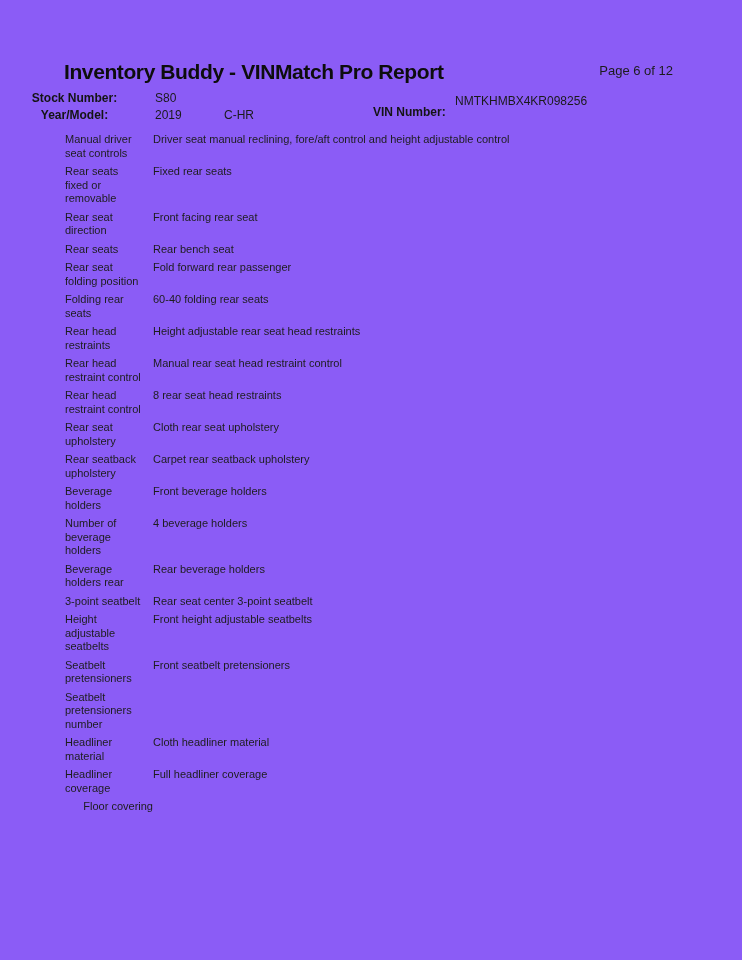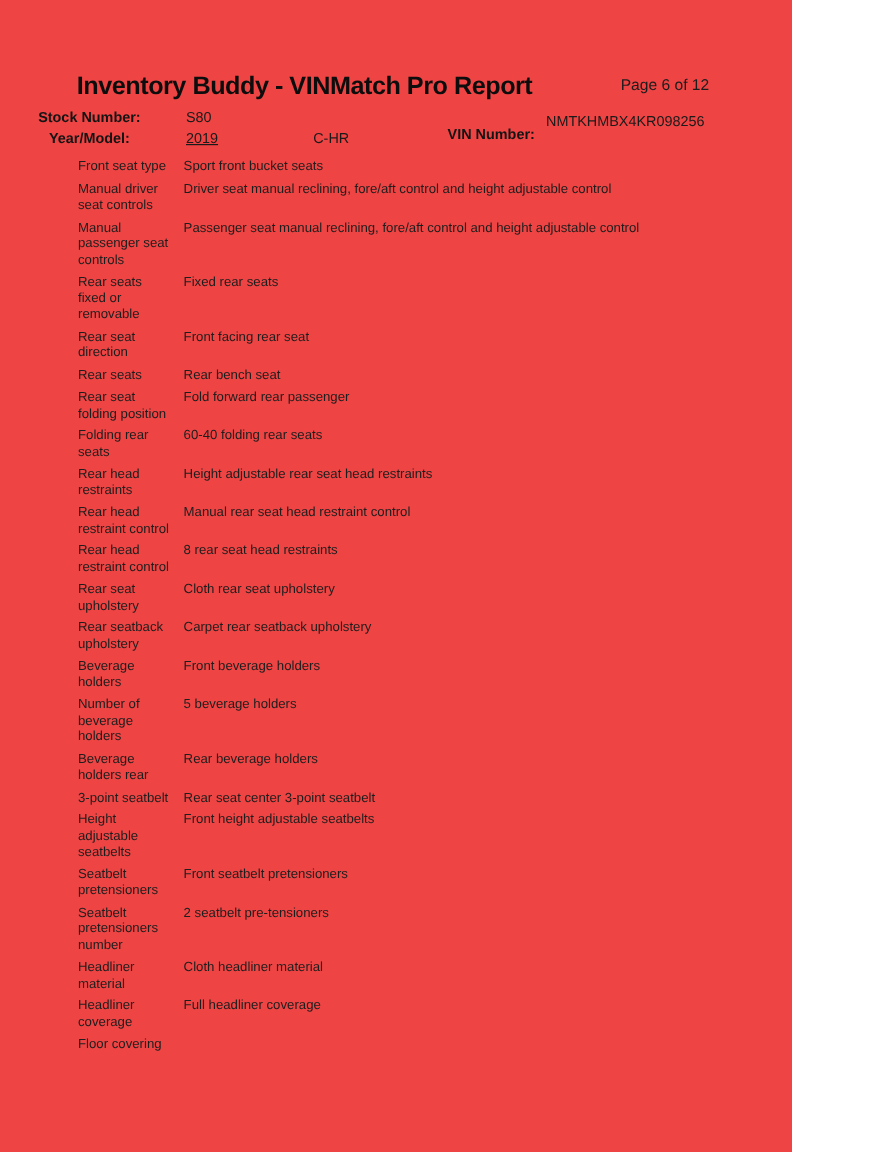--- a/index.html
+++ b/index.html
@@ -2,23 +2,23 @@
 <html><head>
 <meta charset="utf-8">
 <style>
   html, body {
     margin: 0;
     padding: 0;
     background: #ffffff;
   }
   .page {
     position: relative;
-    width: 660px;
+    width: 742px;
     height: 960px;
-    background: #ef4444;
+    background: #8b5cf6;
     overflow: hidden;
     font-family: "Liberation Sans", sans-serif;
     color: #1d1d1d;
   }
   .title {
     position: absolute;
     left: 64px;
     top: 60px;
     font-size: 21px;
     font-weight: bold;
@@ -42,37 +42,37 @@
     height: 40px;
     font-size: 12px;
     color: #1a1a1a;
   }
   .meta .m-label { font-weight: bold; color: #141414; }
   .stock-l { position: absolute; left: 0; top: 0; width: 149px; text-align: center; }
   .stock-v { position: absolute; left: 155px; top: 0; }
   .vin-l   { position: absolute; left: 373px; top: 14px; }
   .vin-v   { position: absolute; left: 455px; top: 3px; }
   .ym-l    { position: absolute; left: 0; top: 17px; width: 149px; text-align: center; }
-  .year-v  { position: absolute; left: 155px; top: 17px; text-decoration: underline; }
-  .model-v { position: absolute; left: 224px; top: 17px; margin-left: 37px; }
+  .year-v  { position: absolute; left: 155px; top: 17px; }
+  .model-v { position: absolute; left: 224px; top: 17px; }
   .specs {
     position: absolute;
     left: 65px;
     top: 133px;
     width: 616px;
     font-size: 11px;
     line-height: 13.5px;
     color: #1d1d1d;
   }
   .row {
     display: flex;
     align-items: flex-start;
     margin-bottom: 5px;
   }
-  .row:last-child { margin-bottom: 0; }
+  .row:last-child { margin-bottom: 0; text-align: right; }
   .row-label {
     width: 88px;
     flex: none;
     white-space: pre-line;
   }
   .row-value {
     flex: 1;
     min-width: 0;
   }
 </style>
@@ -89,37 +89,27 @@
     <span class="m-label stock-l">Stock Number:</span>
     <span class="m-val stock-v">S80</span>
     <span class="m-label vin-l">VIN Number:</span>
     <span class="m-val vin-v">NMTKHMBX4KR098256</span>
     <span class="m-label ym-l">Year/Model:</span>
     <span class="m-val year-v">2019</span>
     <span class="m-val model-v">C-HR</span>
   </div>
 
   <div class="specs" id="specs">
-  <div class="row">
-    <div class="row-label">Front seat type</div>
-    <div class="row-value">Sport front bucket seats</div>
-  </div>
 
   <div class="row">
     <div class="row-label">Manual driver
 seat controls</div>
     <div class="row-value">Driver seat manual reclining, fore/aft control and height adjustable control</div>
   </div>
 
-  <div class="row">
-    <div class="row-label">Manual
-passenger seat
-controls</div>
-    <div class="row-value">Passenger seat manual reclining, fore/aft control and height adjustable control</div>
-  </div>
 
   <div class="row">
     <div class="row-label">Rear seats
 fixed or
 removable</div>
     <div class="row-value">Fixed rear seats</div>
   </div>
 
   <div class="row">
     <div class="row-label">Rear seat
@@ -177,21 +167,21 @@
   <div class="row">
     <div class="row-label">Beverage
 holders</div>
     <div class="row-value">Front beverage holders</div>
   </div>
 
   <div class="row">
     <div class="row-label">Number of
 beverage
 holders</div>
-    <div class="row-value">5 beverage holders</div>
+    <div class="row-value">4 beverage holders</div>
   </div>
 
   <div class="row">
     <div class="row-label">Beverage
 holders rear</div>
     <div class="row-value">Rear beverage holders</div>
   </div>
 
   <div class="row">
     <div class="row-label">3-point seatbelt</div>
@@ -208,21 +198,20 @@
   <div class="row">
     <div class="row-label">Seatbelt
 pretensioners</div>
     <div class="row-value">Front seatbelt pretensioners</div>
   </div>
 
   <div class="row">
     <div class="row-label">Seatbelt
 pretensioners
 number</div>
-    <div class="row-value">2 seatbelt pre-tensioners</div>
   </div>
 
   <div class="row">
     <div class="row-label">Headliner
 material</div>
     <div class="row-value">Cloth headliner material</div>
   </div>
 
   <div class="row">
     <div class="row-label">Headliner

